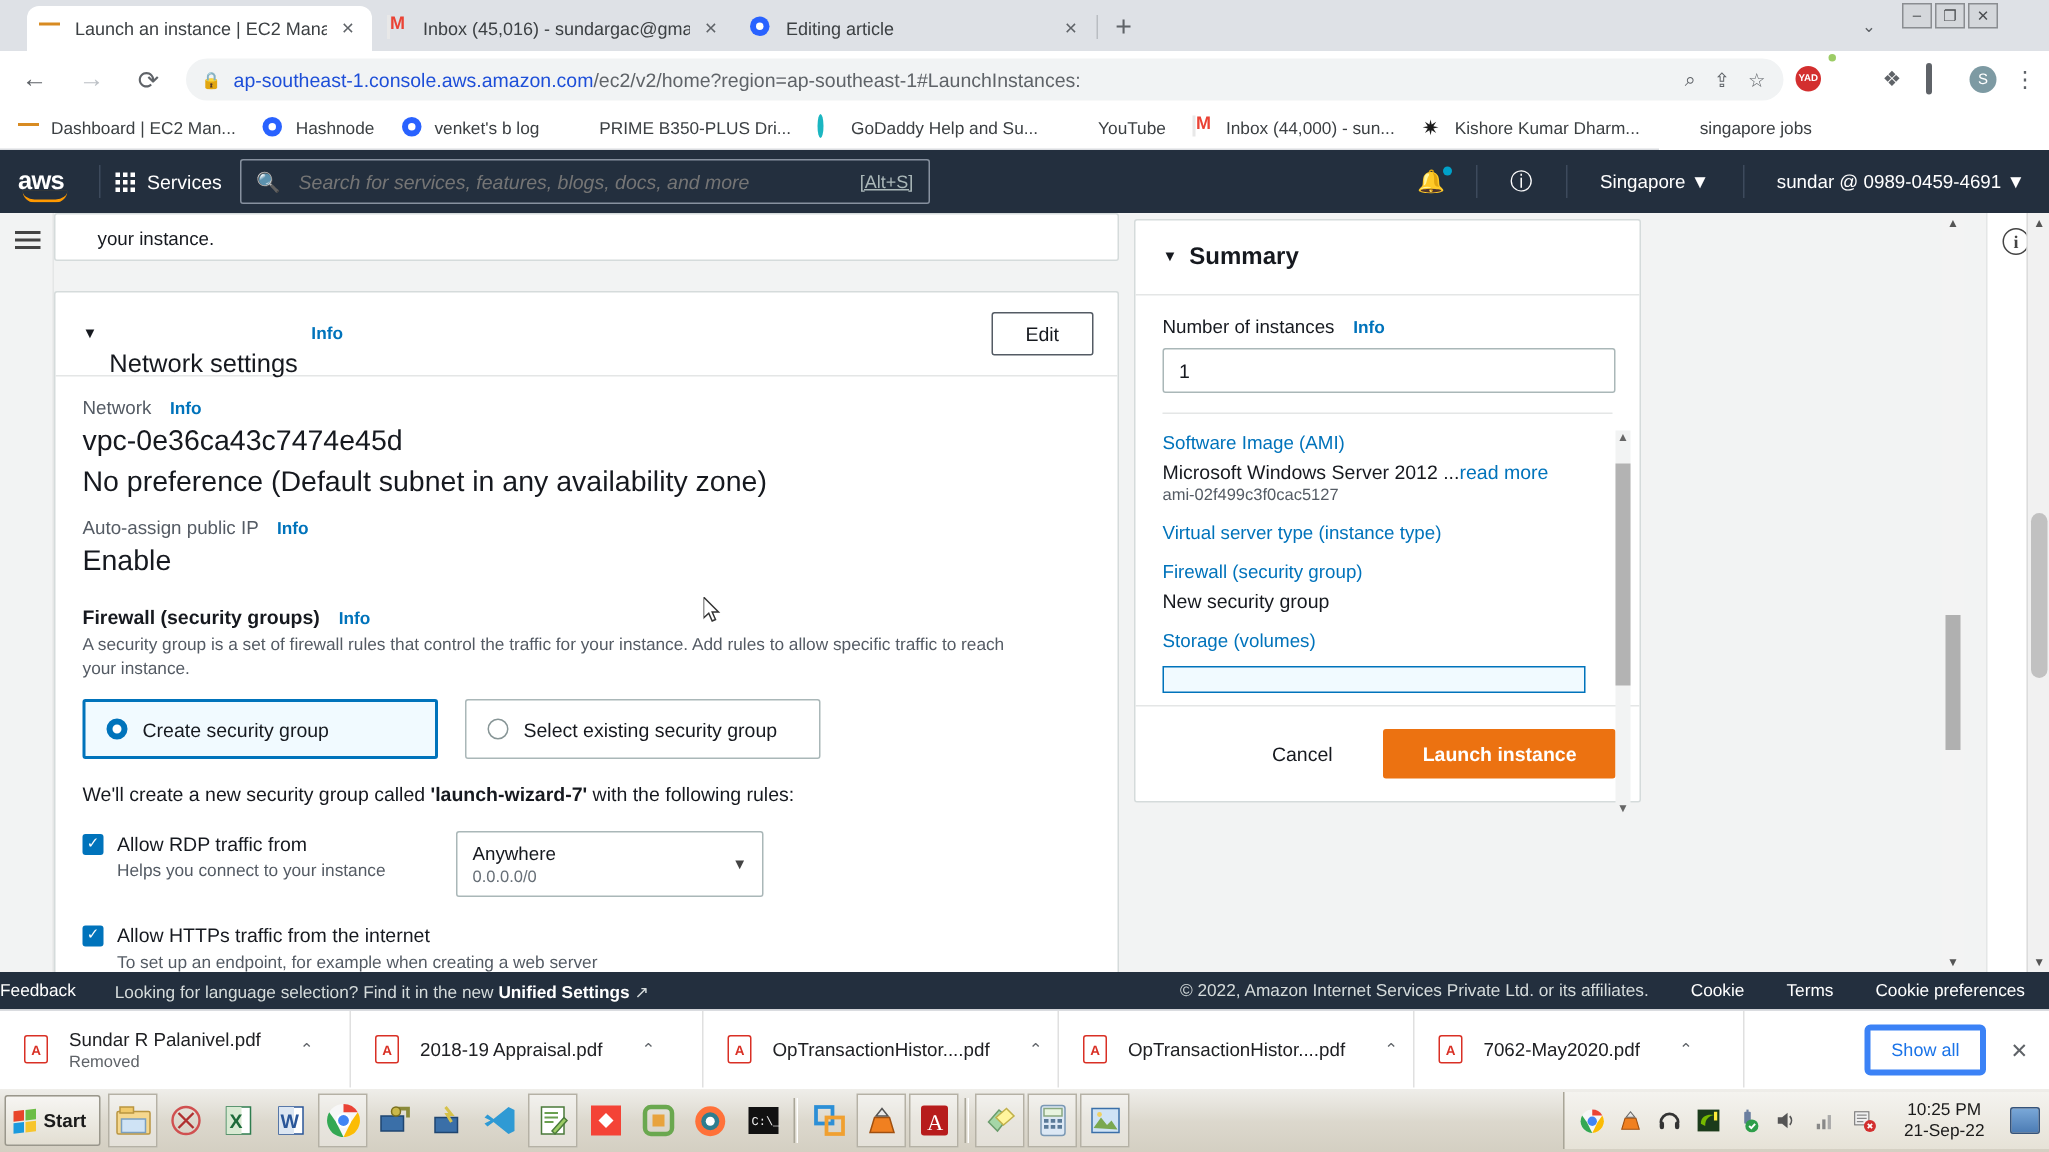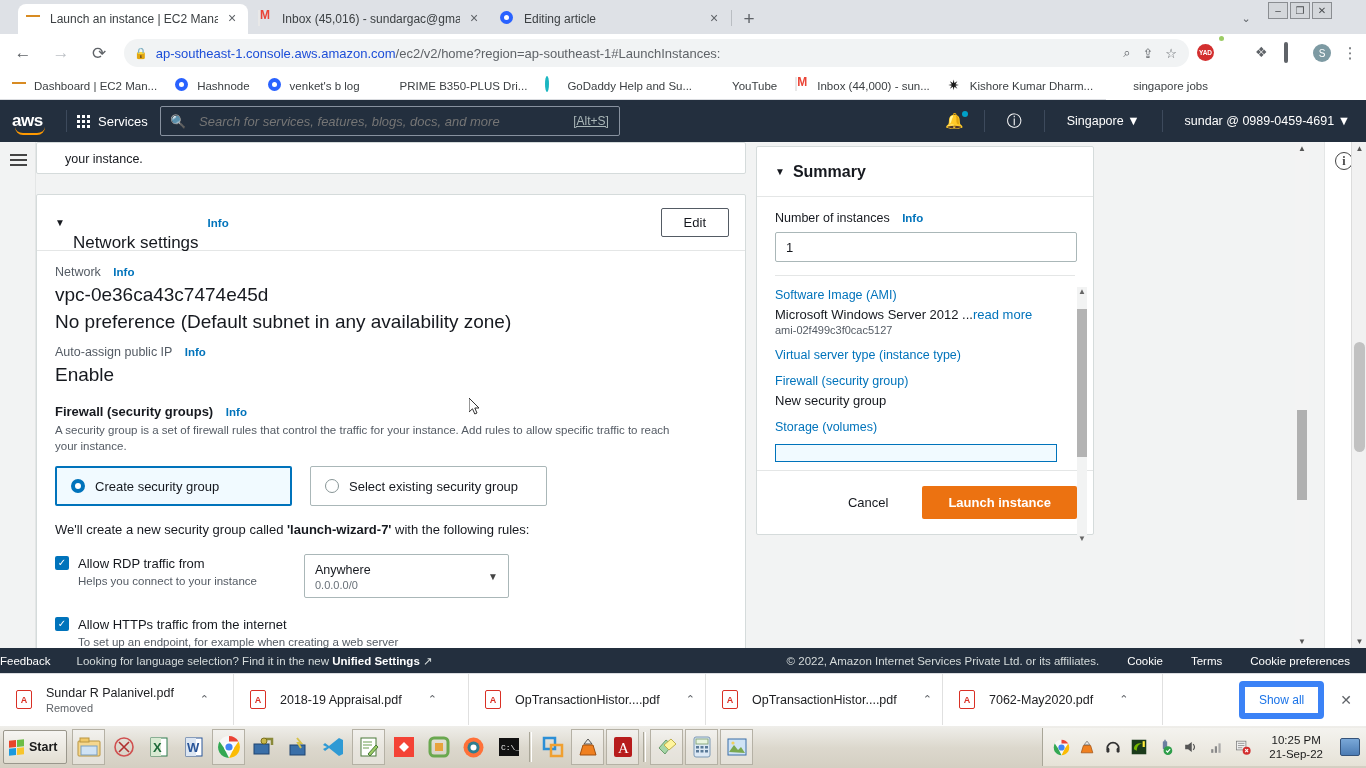--- a/index.html
+++ b/index.html
@@ -282,21 +282,21 @@
   }
   .pdf-ic {
     width: 16px; height: 19px; border: 1px solid #d93025; border-radius: 2px;
     color: #d93025; font-size: 9px; font-weight: bold; text-align: center; line-height: 18px;
     margin-right: 14px; flex: 0 0 16px; background: #fff;
   }
   .dl-name { font-size: 12.5px; color: #202124; white-space: nowrap; }
   .dl-sub { font-size: 11px; color: #5f6368; margin-top: 2px; }
   .dl-chev { margin-left: 26px; font-size: 11px; color: #5f6368; }
   .showall {
-    margin-left: auto; border: 6px solid #3b82f6; border-radius: 4px;
+    margin-left: auto; border: 4px solid #3b82f6; border-radius: 4px;
     padding: 6px 14px; font-size: 12px; color: #1a73e8; background: #fff;
   }
   .dl-close { margin: 0 14px 0 16px; font-size: 14px; color: #5f6368; }
 
   
   .taskbar {
     position: absolute; top: 725px; left: 0; width: 1366px; height: 43px;
     background: linear-gradient(#efeeea, #dcd8cd 52%, #d4cfc2);
     border-top: 1px solid #ffffff;
     display: flex; align-items: center;

